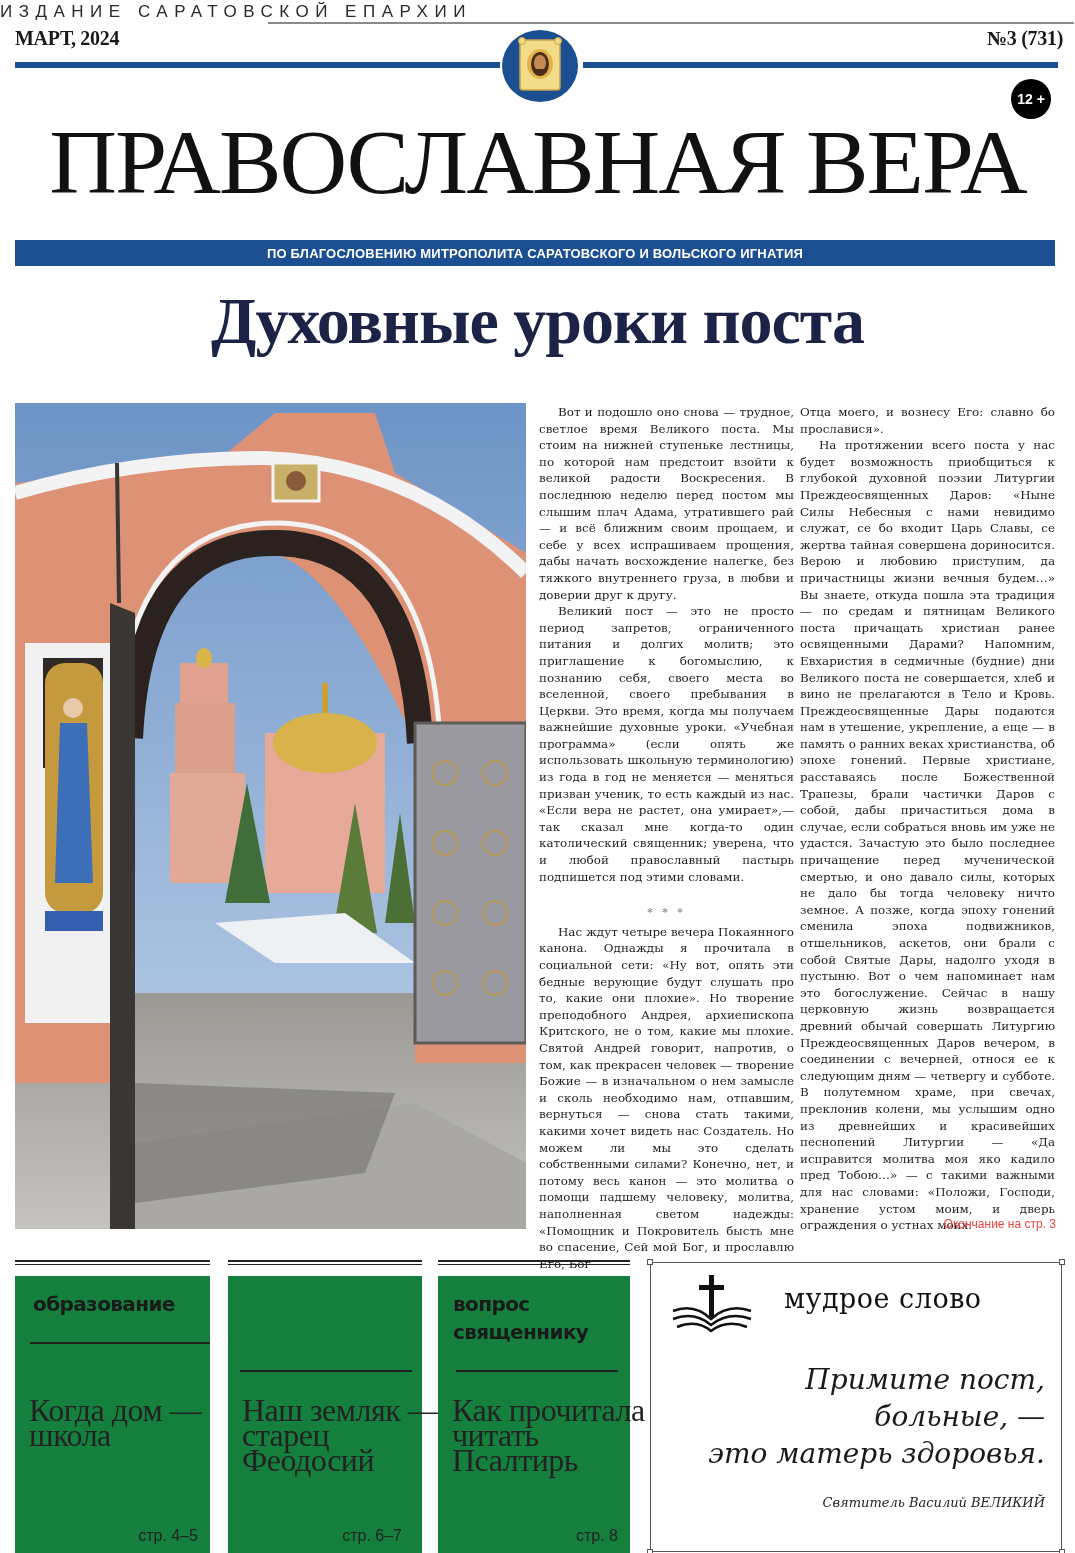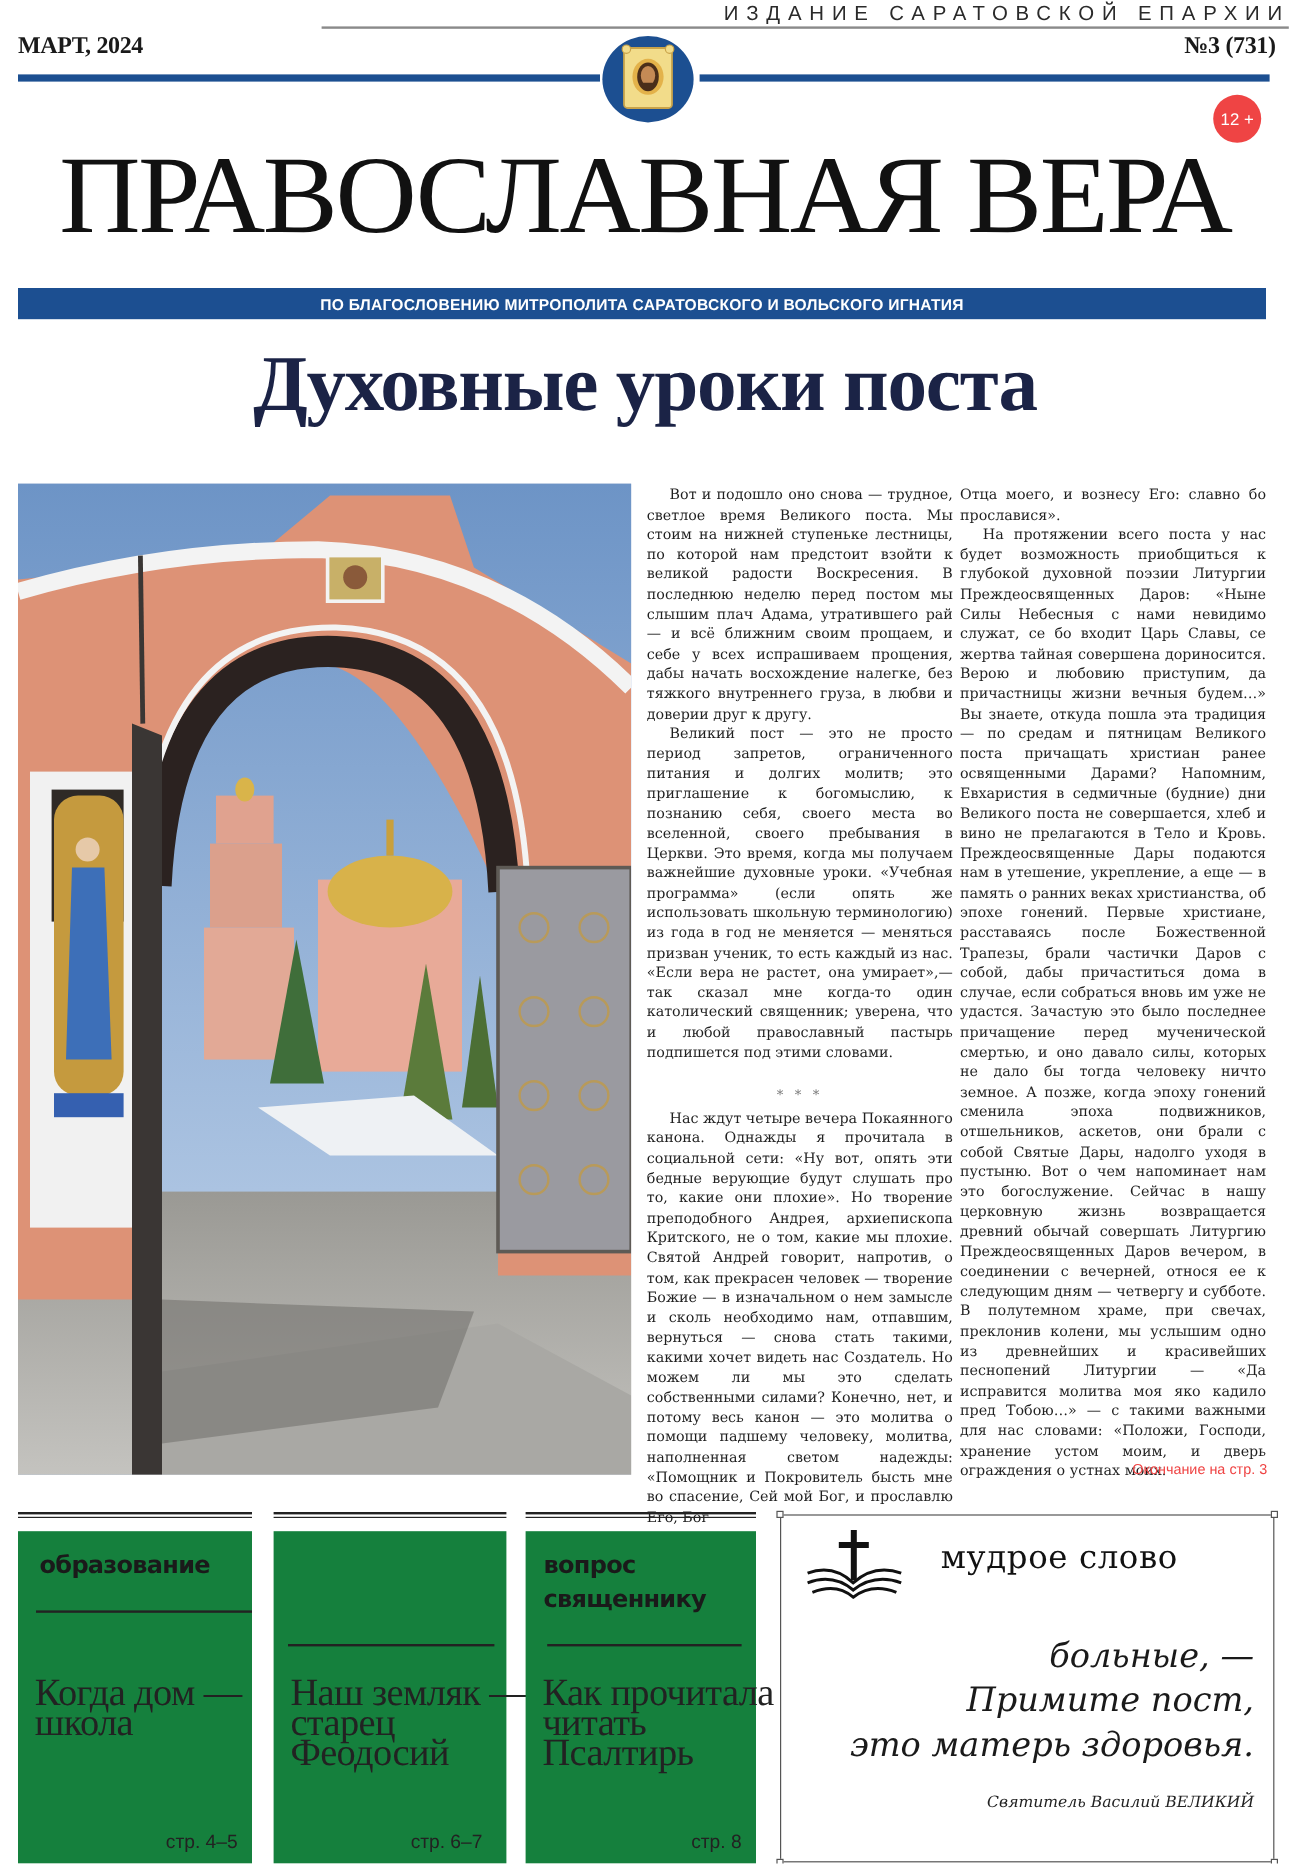--- a/index.html
+++ b/index.html
@@ -1,41 +1,41 @@
 <!DOCTYPE html>
 <html><head>
 <meta charset="utf-8">
 <style>
   * { box-sizing: border-box; margin: 0; padding: 0; }
   html, body { width: 1075px; height: 1553px; background: #ffffff; overflow: hidden; }
   body { position: relative; font-family: "DejaVu Serif", serif; color: #1a1a1a; }
 
   
   .publisher {
-    position: absolute; left: 0; top: 2px; width: 1075px; text-align: right;
+    position: absolute; left: 0; top: 2px; width: 1075px; text-align: left;
     font-family: "Liberation Sans", sans-serif; font-size: 17px; letter-spacing: 6.5px;
     color: #2a2a2a;
   }
   .top-rule { position: absolute; left: 268px; top: 22px; width: 806px; height: 2px; background: #8a8a8a; }
   .issue-date, .issue-number {
     position: absolute; top: 27px; font-family: "Liberation Serif", serif; font-weight: bold;
     font-size: 20px; color: #1a1a1a; letter-spacing: -0.3px;
   }
   .issue-date { left: 15px; }
   .issue-number { right: 12px; }
   .blue-rule { position: absolute; top: 62px; height: 6px; background: #1c4f91; }
   .blue-rule.left { left: 15px; width: 485px; }
   .blue-rule.right { left: 583px; width: 475px; }
   .emblem {
     position: absolute; left: 502px; top: 30px; width: 76px; height: 72px;
     border-radius: 50%; background: #1c4f91; display: flex; align-items: center; justify-content: center;
   }
   .age-badge {
     position: absolute; left: 1011px; top: 79px; width: 40px; height: 40px; border-radius: 50%;
-    background: #ef4444; color: #fff; font-family: "Liberation Sans", sans-serif; font-weight: normal;
+    background: #000000; color: #fff; font-family: "Liberation Sans", sans-serif; font-weight: bold;
     font-size: 14px; display: flex; align-items: center; justify-content: center;
   }
   .title {
     position: absolute; left: 0; top: 116px; width: 1075px; text-align: center;
     font-family: "Liberation Serif", serif; font-size: 92px; line-height: 1; color: #111;
     letter-spacing: -2px; transform: scaleX(1.02);
   }
   .blessing-bar {
     position: absolute; left: 15px; top: 240px; width: 1040px; height: 26px; background: #1c4f91;
     color: #fff; font-family: "Liberation Sans", sans-serif; font-weight: bold; font-size: 13px;
@@ -254,18 +254,18 @@
   <span class="corner" style="right:-4px; bottom:-4px;"></span>
   <svg style="position:absolute; left:18px; top:10px;" width="86" height="66" viewBox="0 0 86 66">
     <rect x="40" y="2" width="5" height="42" fill="#111"></rect>
     <rect x="30" y="12" width="25" height="5" fill="#111"></rect>
     <path d="M4 38 Q25 30 42 46 Q60 30 82 38" stroke="#111" stroke-width="2.5" fill="none"></path>
     <path d="M4 46 Q25 38 42 52 Q60 38 82 46" stroke="#111" stroke-width="2.5" fill="none"></path>
     <path d="M8 54 Q28 46 42 58 Q58 46 78 54" stroke="#111" stroke-width="2.5" fill="none"></path>
   </svg>
   <div class="quote-heading">мудрое слово</div>
   <div class="quote-text">
+    <div>Примите пост,</div>
     <div>больные, —</div>
-    <div>Примите пост,</div>
     <div>это матерь здоровья.</div>
   </div>
   <div class="quote-author">Святитель Василий ВЕЛИКИЙ</div>
 </div>
 
 </body></html>

